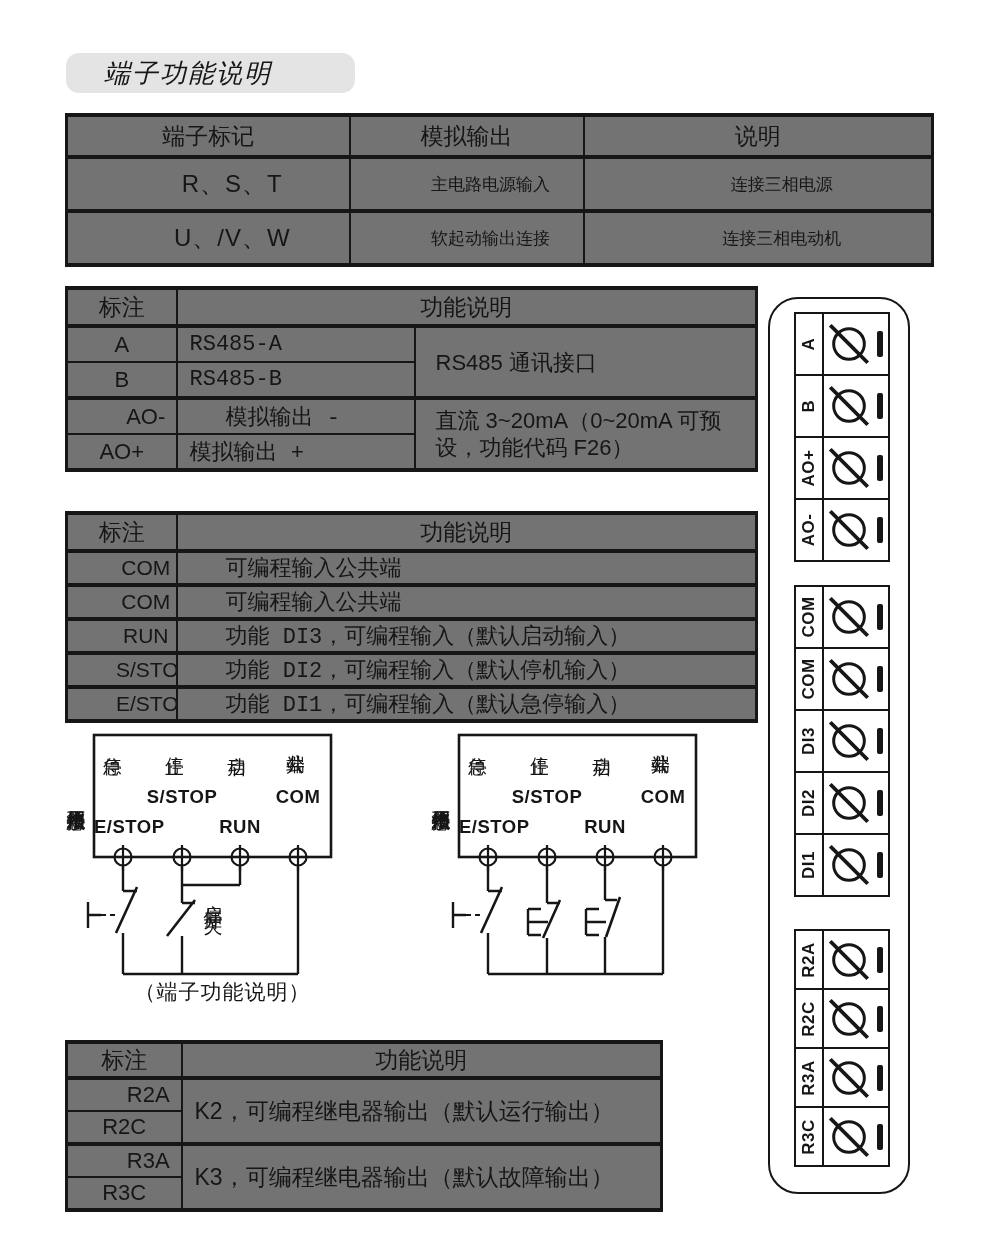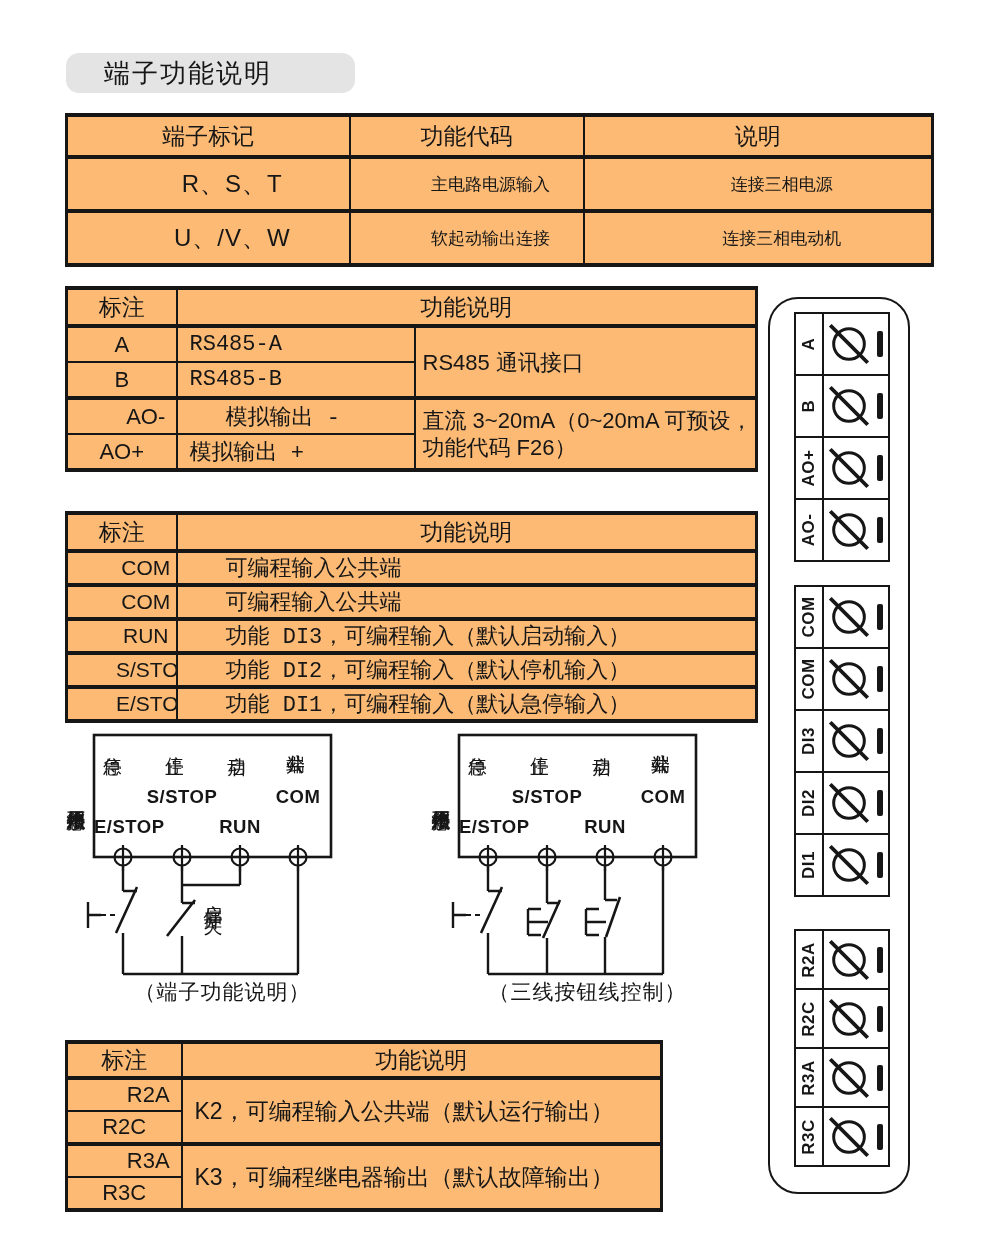--- a/index.html
+++ b/index.html
@@ -2,39 +2,39 @@
 <html><head>
 <meta charset="utf-8">
 <style>
   html,body{margin:0;padding:0;background:#ffffff;}
   .page{position:relative;width:982px;height:1233px;background:#ffffff;overflow:hidden;
         font-family:"Liberation Sans","DejaVu Sans",sans-serif;color:#161616;}
   .abs{position:absolute;}
 
   
   .title-pill{left:66px;top:53px;width:289px;height:40px;background:#e4e4e4;border-radius:13px;
-              font-size:26px;line-height:40px;padding-left:38px;box-sizing:border-box;letter-spacing:2px;}
+              font-size:26px;line-height:40px;padding-left:38px;box-sizing:border-box;letter-spacing:2px;font-style:italic;}
 
   
-  table{border-collapse:collapse;table-layout:fixed;background:#fdba74;}
+  table{border-collapse:collapse;table-layout:fixed;background:#737373;}
   td,th{border:2.5px solid #161616;padding:0;font-weight:normal;overflow:hidden;}
   .ht td{border-top-width:4px;padding-left:48px;}
   .hd th{border-bottom-width:4px;}
   table{border:3px solid #161616;border-top-width:4px;border-bottom-width:4px;}
   th{text-align:center;font-size:23px;}
   .cmark{text-align:center;font-family:"Liberation Sans","DejaVu Sans",sans-serif;}
   .cdesc{text-align:left;padding-left:12px;font-family:Liberation Mono, monospace;}
   .t1{left:65px;top:113px;width:866px;}
   .t1 th{height:38px;}
   .t1 td{height:50px;font-size:17px;text-align:center;}
   .t1 .cmark{font-size:24px;letter-spacing:1px;}
   .t2{left:65px;top:286px;width:690px;}
   .t2 th{height:34px;}
   .t2 td{height:33px;font-size:22px;}
-  .t2 .mg{padding-left:7px;line-height:27px;margin-left:40px;}
+  .t2 .mg{padding-left:20px;line-height:27px;margin-left:40px;}
   .t3{left:65px;top:511px;width:690px;}
   .t3 th{height:34px;}
   .t3 td{height:29px;font-size:22px;}
   .t3 .cmark{font-size:21px;}
   .t4{left:65px;top:1040px;width:595px;}
   .t4 th{height:32px;}
   .t4 td{height:30px;font-size:22px;}
   .t4 .mg{font-size:23px;padding-left:12px;}
 
   
@@ -83,21 +83,21 @@
 
   <table class="abs t1">
     <colgroup>
         <col style="width:283px">
         <col style="width:234px">
         <col style="width:349px">
       </colgroup>
     <tbody>
         <tr class="hd">
       <th>端子标记</th>
-      <th>功能代码</th>
+      <th>模拟输出</th>
       <th>说明</th>
     </tr>
     <tr class="ht">
       <td class="cmark">R、S、T</td>
       <td>主电路电源输入</td>
       <td>连接三相电源</td>
     </tr>
     <tr class="ht">
       <td class="cmark">U、/V、W</td>
       <td>软起动输出连接</td>
@@ -242,36 +242,35 @@
     </svg>
     <div class="vt toplab" style="left:46px;top:20px;">急停</div>
     <div class="vt toplab" style="left:108px;top:20px;">停止</div>
     <div class="vt toplab" style="left:170px;top:20px;">启动</div>
     <div class="vt" style="left:230px;top:18px;line-height:21px;">公共端</div>
     <div class="dlab ctr" style="left:85px;top:64px;">S/STOP</div>
     <div class="dlab ctr" style="left:201px;top:64px;">COM</div>
     <div class="dlab" style="left:39px;top:94px;">E/STOP</div>
     <div class="dlab ctr" style="left:143px;top:94px;">RUN</div>
     <div class="vt note7" style="left:11px;top:74px;">急停不用须短接</div>
-    <div class="dcap">（三线按钮线控制）</div>
   </div>
 
   <table class="abs t4">
     <colgroup>
         <col style="width:115px">
         <col style="width:480px">
       </colgroup>
     <tbody>
         <tr class="hd">
       <th>标注</th>
       <th>功能说明</th>
     </tr>
     <tr class="ht">
       <td class="cmark">R2A</td>
-      <td class="mg" rowspan="2">K2，可编程输入公共端（默认运行输出）</td>
+      <td class="mg" rowspan="2">K2，可编程继电器输出（默认运行输出）</td>
     </tr>
     <tr>
       <td class="cmark">R2C</td>
     </tr>
     <tr class="ht">
       <td class="cmark">R3A</td>
       <td class="mg" rowspan="2">K3，可编程继电器输出（默认故障输出）</td>
     </tr>
     <tr>
       <td class="cmark">R3C</td>

